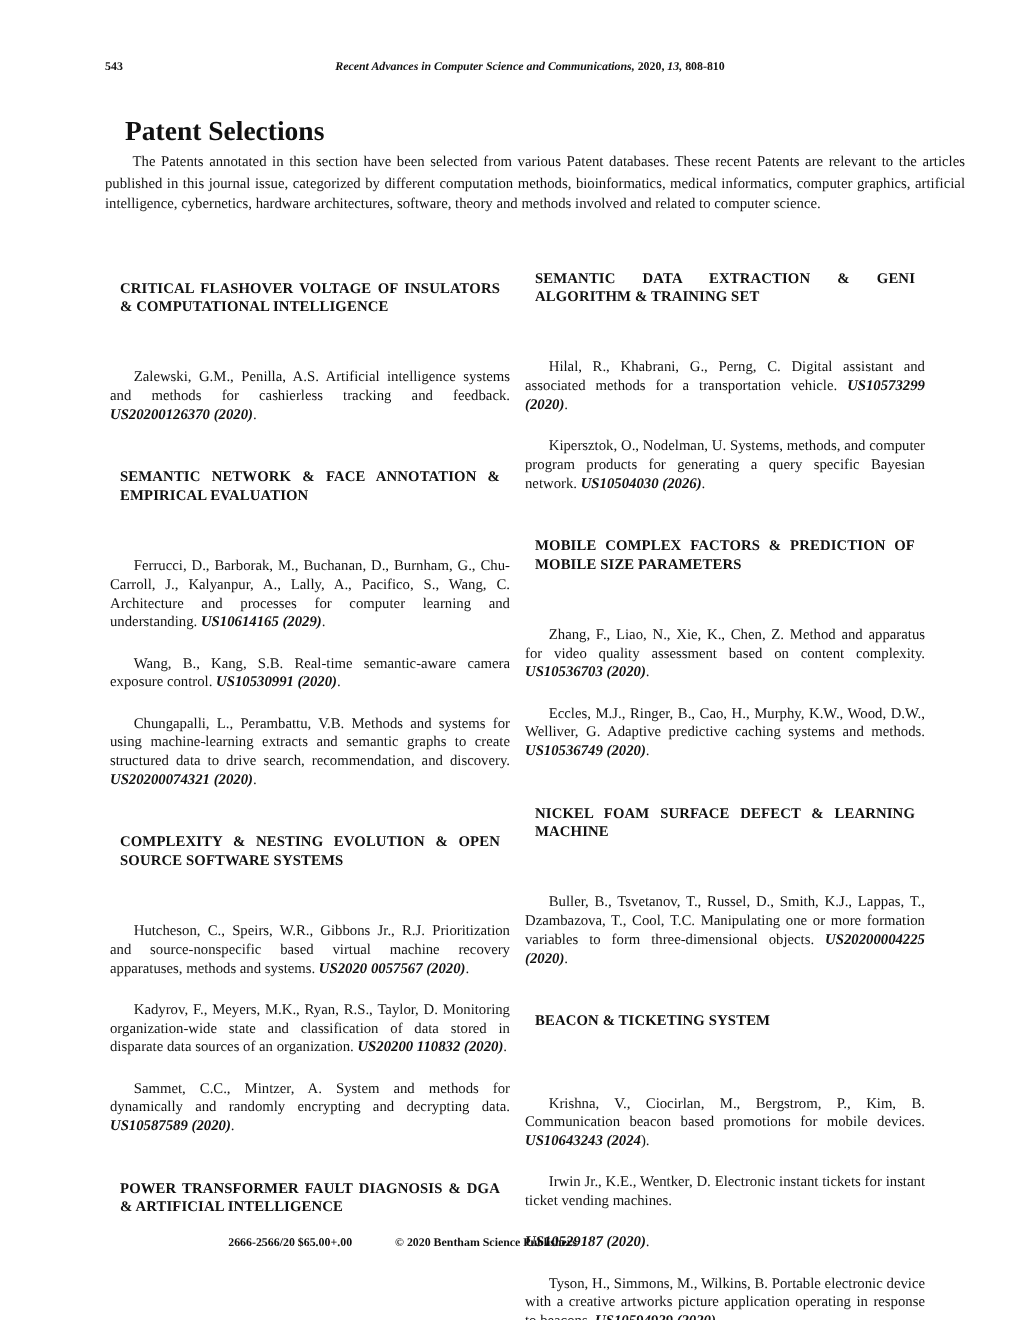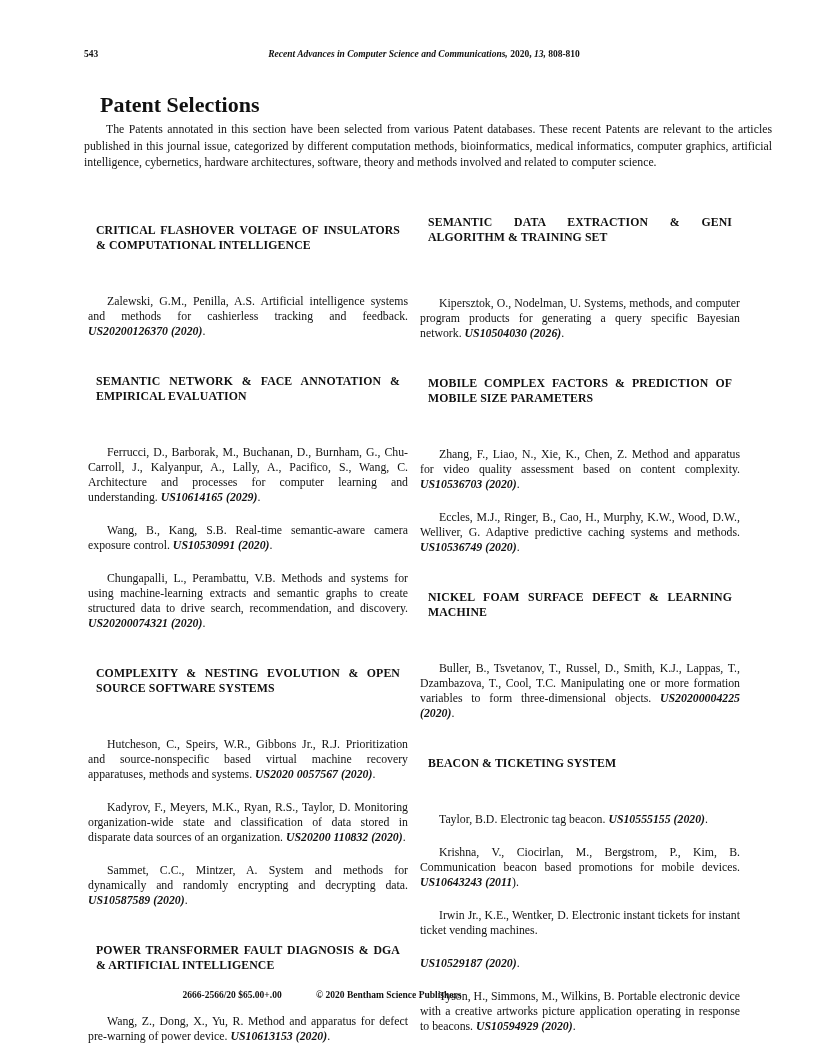--- a/index.html
+++ b/index.html
@@ -79,43 +79,42 @@
     <h2 class="section-heading">COMPLEXITY &amp; NESTING EVOLUTION &amp; OPEN SOURCE SOFTWARE SYSTEMS</h2>
     <div class="heading-gap"></div>
     <p class="entry"><span>Hutcheson, C., Speirs, W.R., Gibbons Jr., R.J. Prioritization and source-nonspecific based virtual machine recovery apparatuses, methods and systems. </span><span class="pn">US2020 0057567 (2020)</span><span>.</span></p>
     <div class="entry-gap"></div>
     <p class="entry"><span>Kadyrov, F., Meyers, M.K., Ryan, R.S., Taylor, D. Monitoring organization-wide state and classification of data stored in disparate data sources of an organization. </span><span class="pn">US20200 110832 (2020)</span><span>.</span></p>
     <div class="entry-gap"></div>
     <p class="entry"><span>Sammet, C.C., Mintzer, A. System and methods for dynamically and randomly encrypting and decrypting data. </span><span class="pn">US10587589 (2020)</span><span>.</span></p>
     <div class="section-gap"></div>
     <h2 class="section-heading">POWER TRANSFORMER FAULT DIAGNOSIS &amp; DGA &amp; ARTIFICIAL INTELLIGENCE</h2>
     <div class="heading-gap"></div>
-    <p class="entry"><span>Wang, Z., Dong, X., Yu, R. Method and apparatus for defect pre-warning of power device. </span><span class="pn">US10613153 (2020)</span><span>.</span></p>
   </div>
 <div class="col right" id="col-right">
     <h2 class="section-heading">SEMANTIC DATA EXTRACTION &amp; GENI ALGORITHM &amp; TRAINING SET</h2>
     <div class="heading-gap"></div>
+    <p class="entry"><span>Hilal, R., Khabrani, G., Perng, C. Digital assistant and associated methods for a transportation vehicle. </span><span class="pn">US10573299 (2020)</span><span>.</span></p>
     <div class="entry-gap"></div>
     <p class="entry"><span>Kipersztok, O., Nodelman, U. Systems, methods, and computer program products for generating a query specific Bayesian network. </span><span class="pn">US10504030 (2026)</span><span>.</span></p>
     <div class="section-gap"></div>
     <h2 class="section-heading">MOBILE COMPLEX FACTORS &amp; PREDICTION OF MOBILE SIZE PARAMETERS</h2>
     <div class="heading-gap"></div>
     <p class="entry"><span>Zhang, F., Liao, N., Xie, K., Chen, Z. Method and apparatus for video quality assessment based on content complexity. </span><span class="pn">US10536703 (2020)</span><span>.</span></p>
     <div class="entry-gap"></div>
     <p class="entry"><span>Eccles, M.J., Ringer, B., Cao, H., Murphy, K.W., Wood, D.W., Welliver, G. Adaptive predictive caching systems and methods. </span><span class="pn">US10536749 (2020)</span><span>.</span></p>
     <div class="section-gap"></div>
     <h2 class="section-heading">NICKEL FOAM SURFACE DEFECT &amp; LEARNING MACHINE</h2>
     <div class="heading-gap"></div>
     <p class="entry"><span>Buller, B., Tsvetanov, T., Russel, D., Smith, K.J., Lappas, T., Dzambazova, T., Cool, T.C. Manipulating one or more formation variables to form three-dimensional objects. </span><span class="pn">US20200004225 (2020)</span><span>.</span></p>
     <div class="section-gap"></div>
     <h2 class="section-heading">BEACON &amp; TICKETING SYSTEM</h2>
     <div class="heading-gap"></div>
-    <p class="entry"><span>Taylor, B.D. Electronic tag beacon. </span><span class="pn">US10555155 (2020)</span><span>.</span></p>
     <div class="entry-gap"></div>
-    <p class="entry"><span>Krishna, V., Ciocirlan, M., Bergstrom, P., Kim, B. Communication beacon based promotions for mobile devices. </span><span class="pn">US10643243 (2011</span><span>).</span></p>
+    <p class="entry"><span>Krishna, V., Ciocirlan, M., Bergstrom, P., Kim, B. Communication beacon based promotions for mobile devices. </span><span class="pn">US10643243 (2024</span><span>).</span></p>
     <div class="entry-gap"></div>
     <p class="entry"><span>Irwin Jr., K.E., Wentker, D. Electronic instant tickets for instant ticket vending machines.</span><span class="pn"></span><span></span></p>
     <div class="entry-gap"></div>
     <p class="entry" style="text-indent: 0px;"><span></span><span class="pn">US10529187 (2020)</span><span>.</span></p>
     <div class="entry-gap"></div>
     <p class="entry"><span>Tyson, H., Simmons, M., Wilkins, B. Portable electronic device with a creative artworks picture application operating in response to beacons. </span><span class="pn">US10594929 (2020)</span><span>.</span></p>
   </div>
 
 <div class="footer">
   <span>2666-2566/20 $65.00+.00</span>

